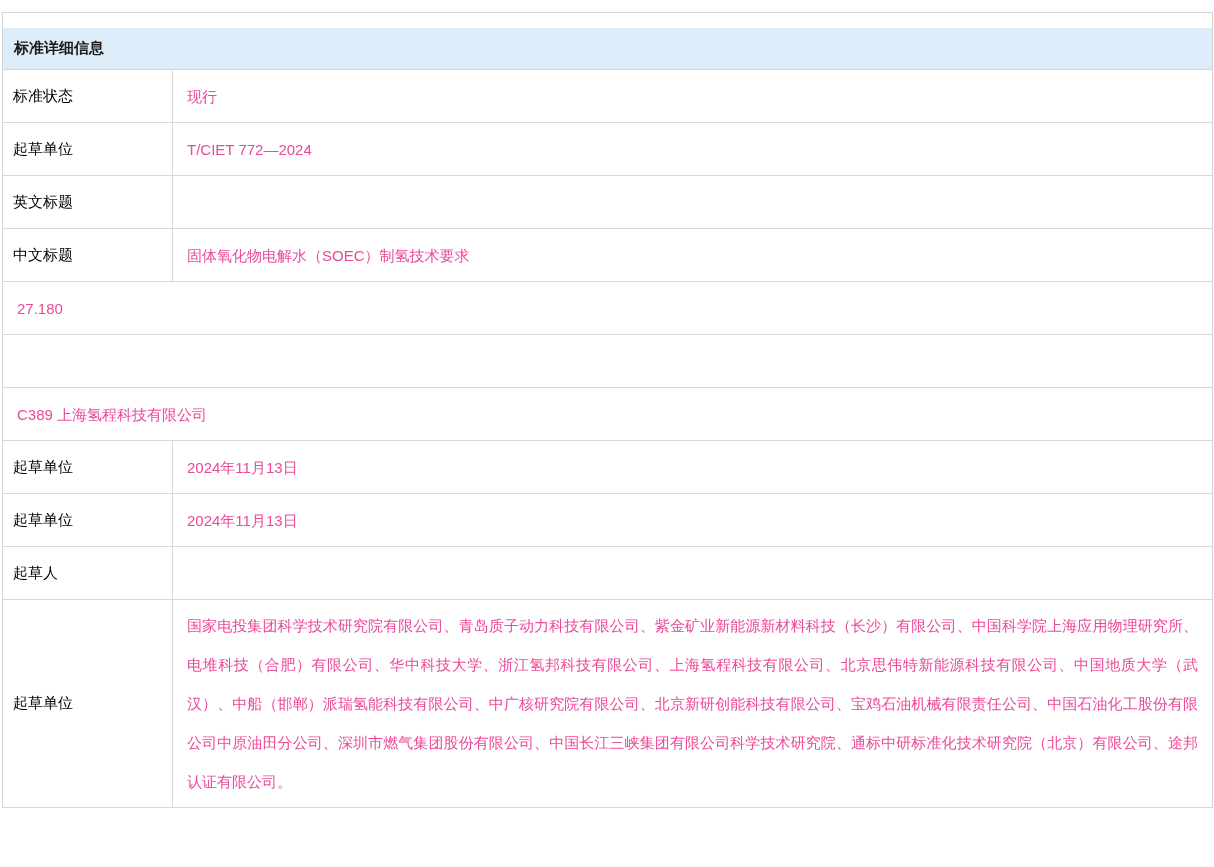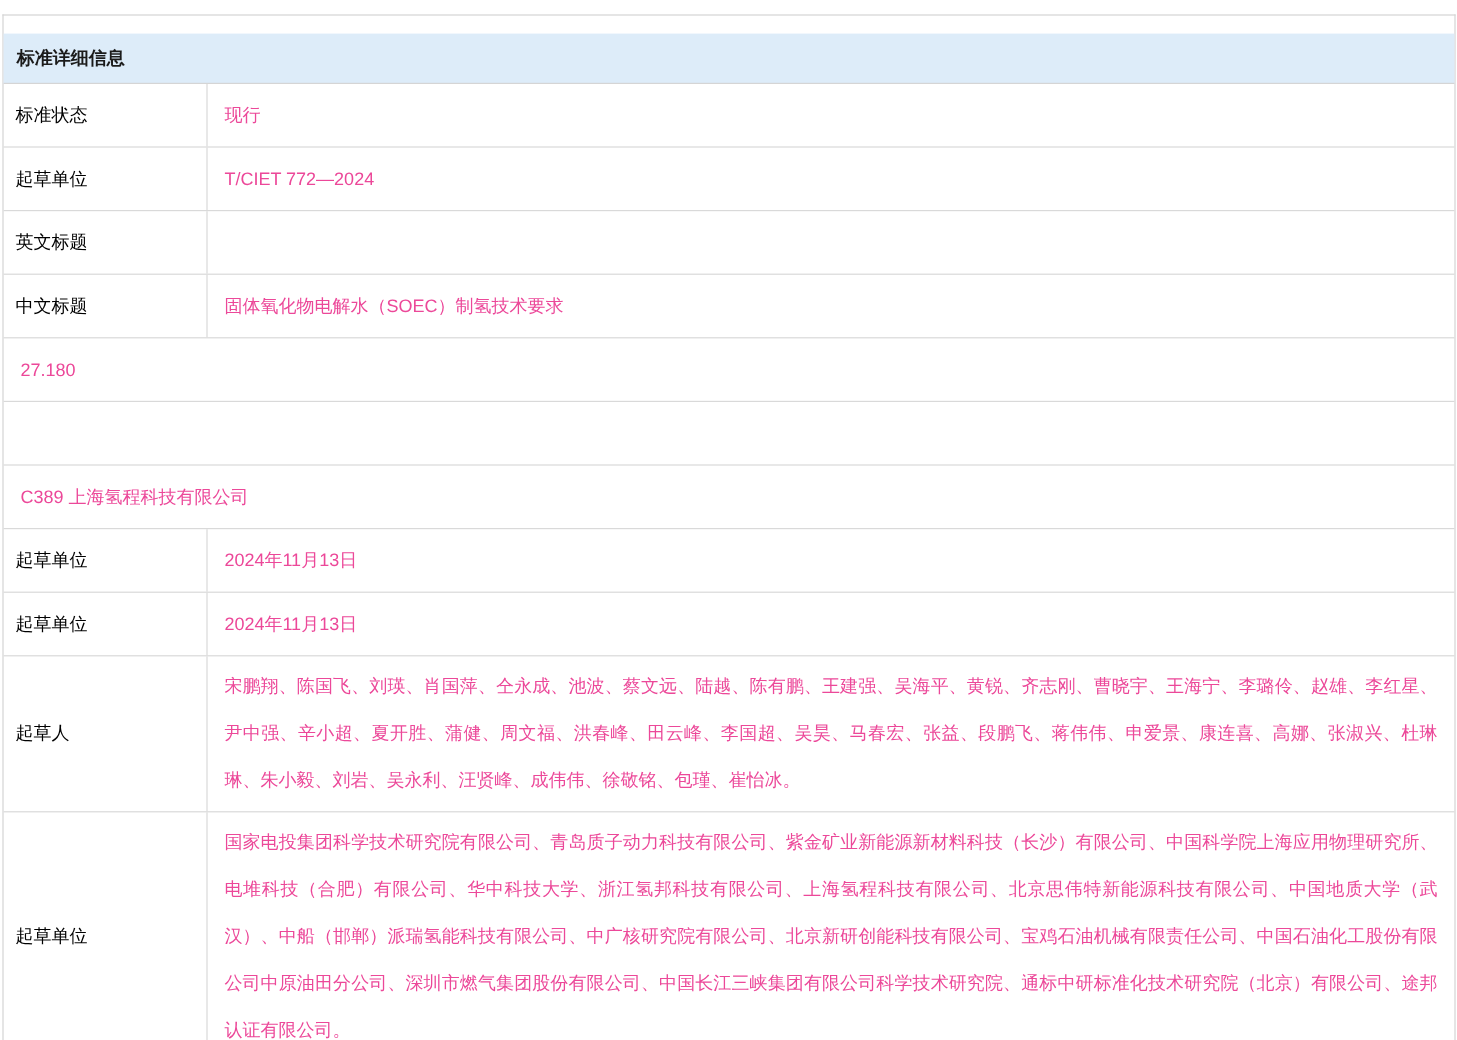--- a/index.html
+++ b/index.html
@@ -122,23 +122,20 @@
 
   <div class="row">
     <div class="label">起草单位</div>
     <div class="value">
         <span>2024年11月13日</span>
       </div>
   </div>
 
   <div class="row">
     <div class="label">起草人</div>
-    <div class="value">
-        <span>宋鹏翔、陈国飞、刘瑛、肖国萍、仝永成、池波、蔡文远、陆越、陈有鹏、王建强、吴海平、黄锐、齐志刚、曹晓宇、王海宁、李璐伶、赵雄、李红星、尹中强、辛小超、夏开胜、蒲健、周文福、洪春峰、田云峰、李国超、吴昊、马春宏、张益、段鹏飞、蒋伟伟、申爱景、康连喜、高娜、张淑兴、杜琳琳、朱小毅、刘岩、吴永利、汪贤峰、成伟伟、徐敬铭、包瑾、崔怡冰。</span>
-      </div>
   </div>
 
   <div class="row">
     <div class="label">起草单位</div>
     <div class="value">
         <span>国家电投集团科学技术研究院有限公司、青岛质子动力科技有限公司、紫金矿业新能源新材料科技（长沙）有限公司、中国科学院上海应用物理研究所、电堆科技（合肥）有限公司、华中科技大学、浙江氢邦科技有限公司、上海氢程科技有限公司、北京思伟特新能源科技有限公司、中国地质大学（武汉）、中船（邯郸）派瑞氢能科技有限公司、中广核研究院有限公司、北京新研创能科技有限公司、宝鸡石油机械有限责任公司、中国石油化工股份有限公司中原油田分公司、深圳市燃气集团股份有限公司、中国长江三峡集团有限公司科学技术研究院、通标中研标准化技术研究院（北京）有限公司、途邦认证有限公司。</span>
       </div>
   </div>
 
 </div>

